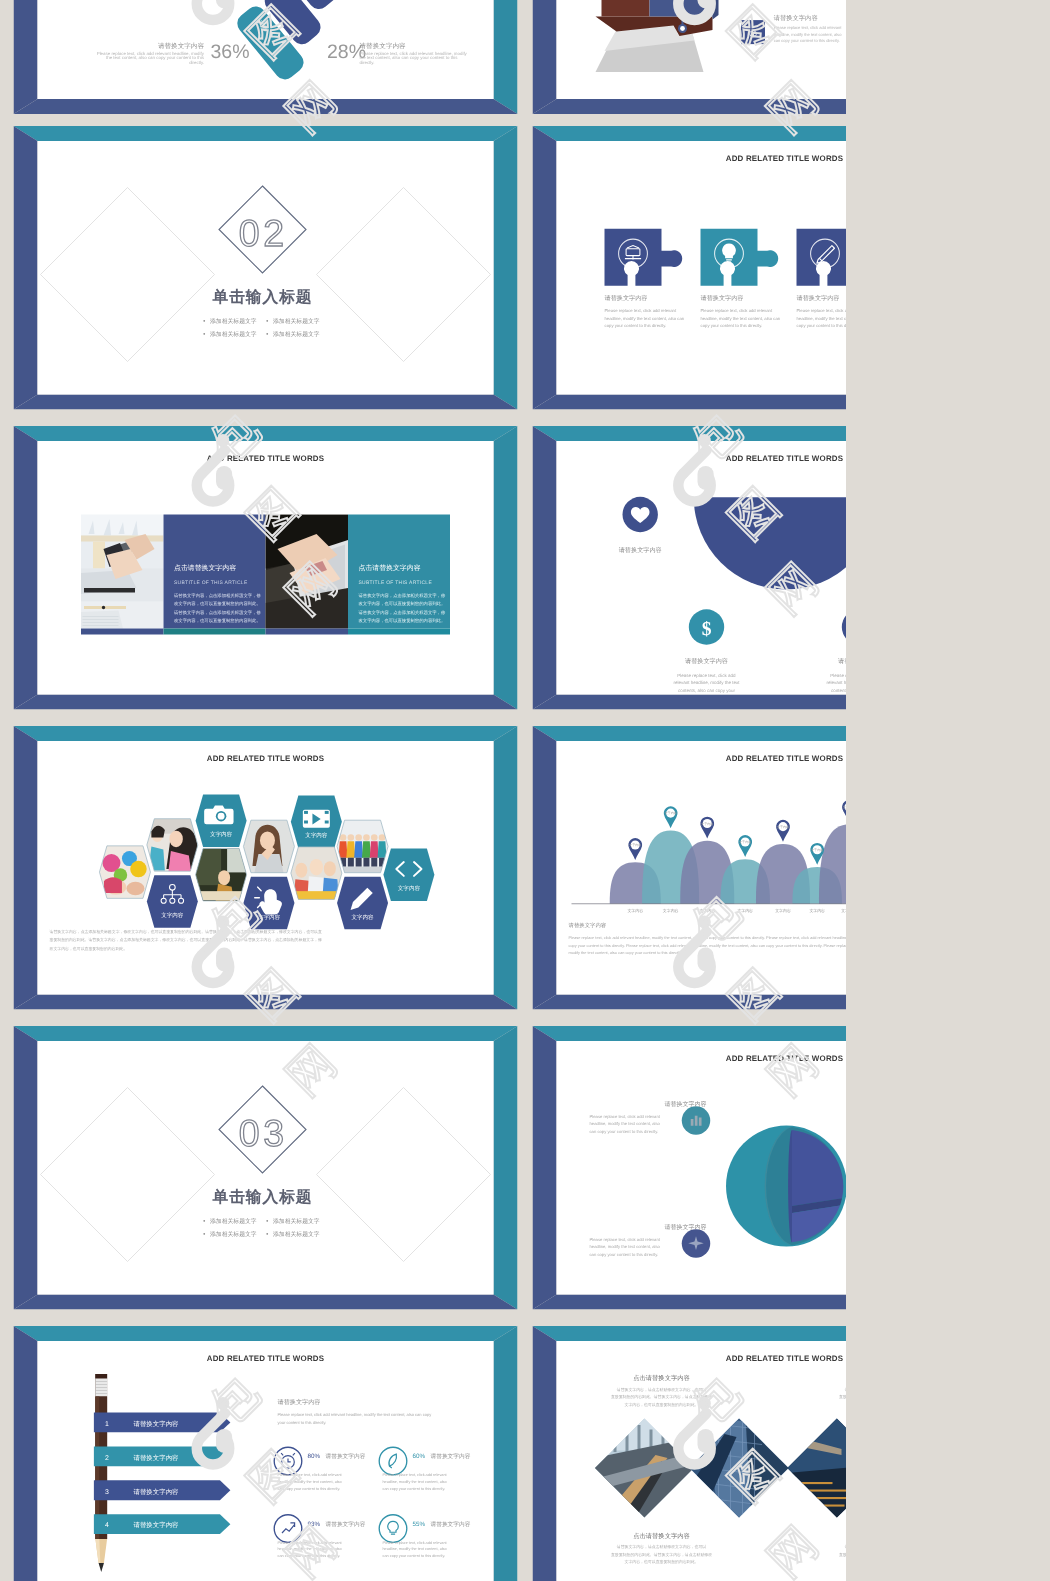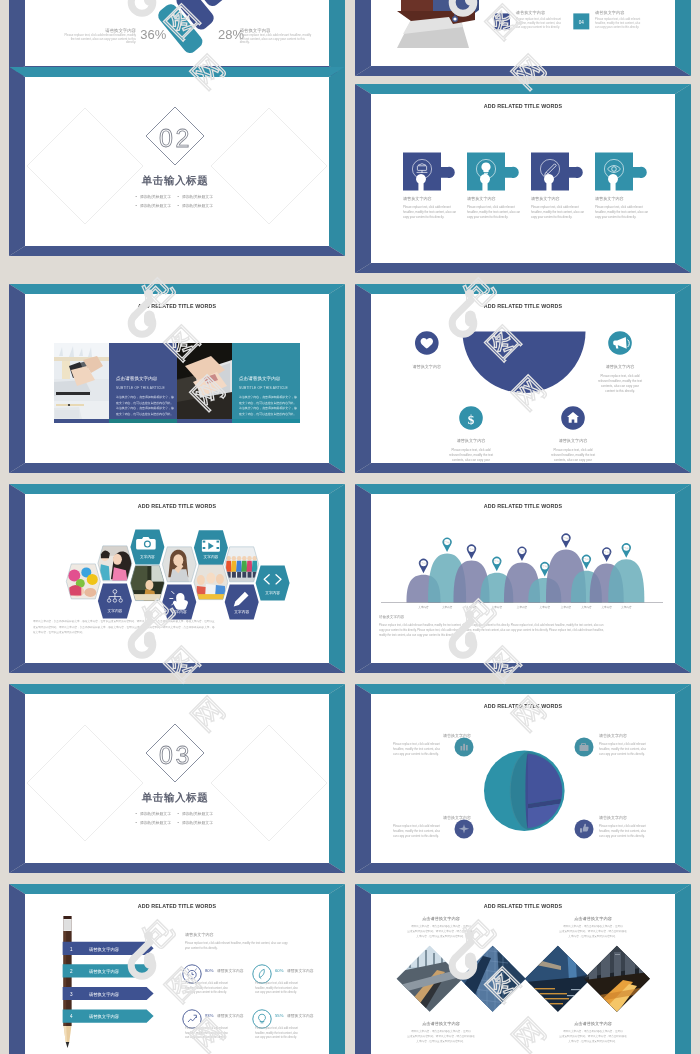--- a/index.html
+++ b/index.html
@@ -1,17 +1,17 @@
 <!DOCTYPE html>
 <html><head>
 <meta charset="utf-8">
 <style>
 html,body{margin:0;padding:0;}
 body{width:700px;height:1054px;background:#dfdbd5;font-family:"Liberation Sans",sans-serif;overflow:hidden;}
-.page{position:relative;width:700px;height:1054px;overflow:hidden;background:#dfdbd5;}
+.page{position:relative;width:564px;height:1054px;overflow:hidden;background:#dfdbd5;}
 .slide{position:absolute;width:336px;height:189px;}
 .frame{position:absolute;left:0;top:0;}
 .inner{position:absolute;left:16px;top:10px;width:304px;height:169px;background:#fff;overflow:hidden;}
 .art{position:absolute;left:0;top:0;}
 .hd{position:absolute;left:0;width:304px;text-align:center;font-size:5.3px;font-weight:bold;letter-spacing:.12px;color:#3a3a3a;white-space:nowrap;}
 .wmlayer{position:absolute;left:0;top:0;width:700px;height:1054px;pointer-events:none;}
 </style>
 </head>
 <body>
 
@@ -98,21 +98,21 @@
         <g font-family="Liberation Sans, sans-serif" font-size="2.7" fill="#b4b4b4">
           <text x="224.1" y="122.6">Please replace text, click add relevant</text>
           <text x="224.1" y="126.8">headline, modify the text content, also</text>
           <text x="224.1" y="131">can copy your content to this directly.</text>
         </g>
       </g>
     </svg>
   </div>
 </div>
 
-<div class="slide" style="left:9px;top:67px;">
+<div class="slide" style="left:9px;top:84px;">
   <svg class="frame" width="336" height="189">
         <use href="#frameg"></use>
       </svg>
   <div class="inner">
     <svg class="art" width="304" height="169" viewBox="0 0 304 169">
       <g fill="none" stroke="#e0e0e0" stroke-width="0.6">
         <polygon points="60,31 118,89 60,147 2,89"></polygon>
         <polygon points="244,31 302,89 244,147 186,89"></polygon>
       </g>
       <polygon points="150,30 179,59 150,88 121,59" fill="none" stroke="#606a80" stroke-width="0.75"></polygon>

